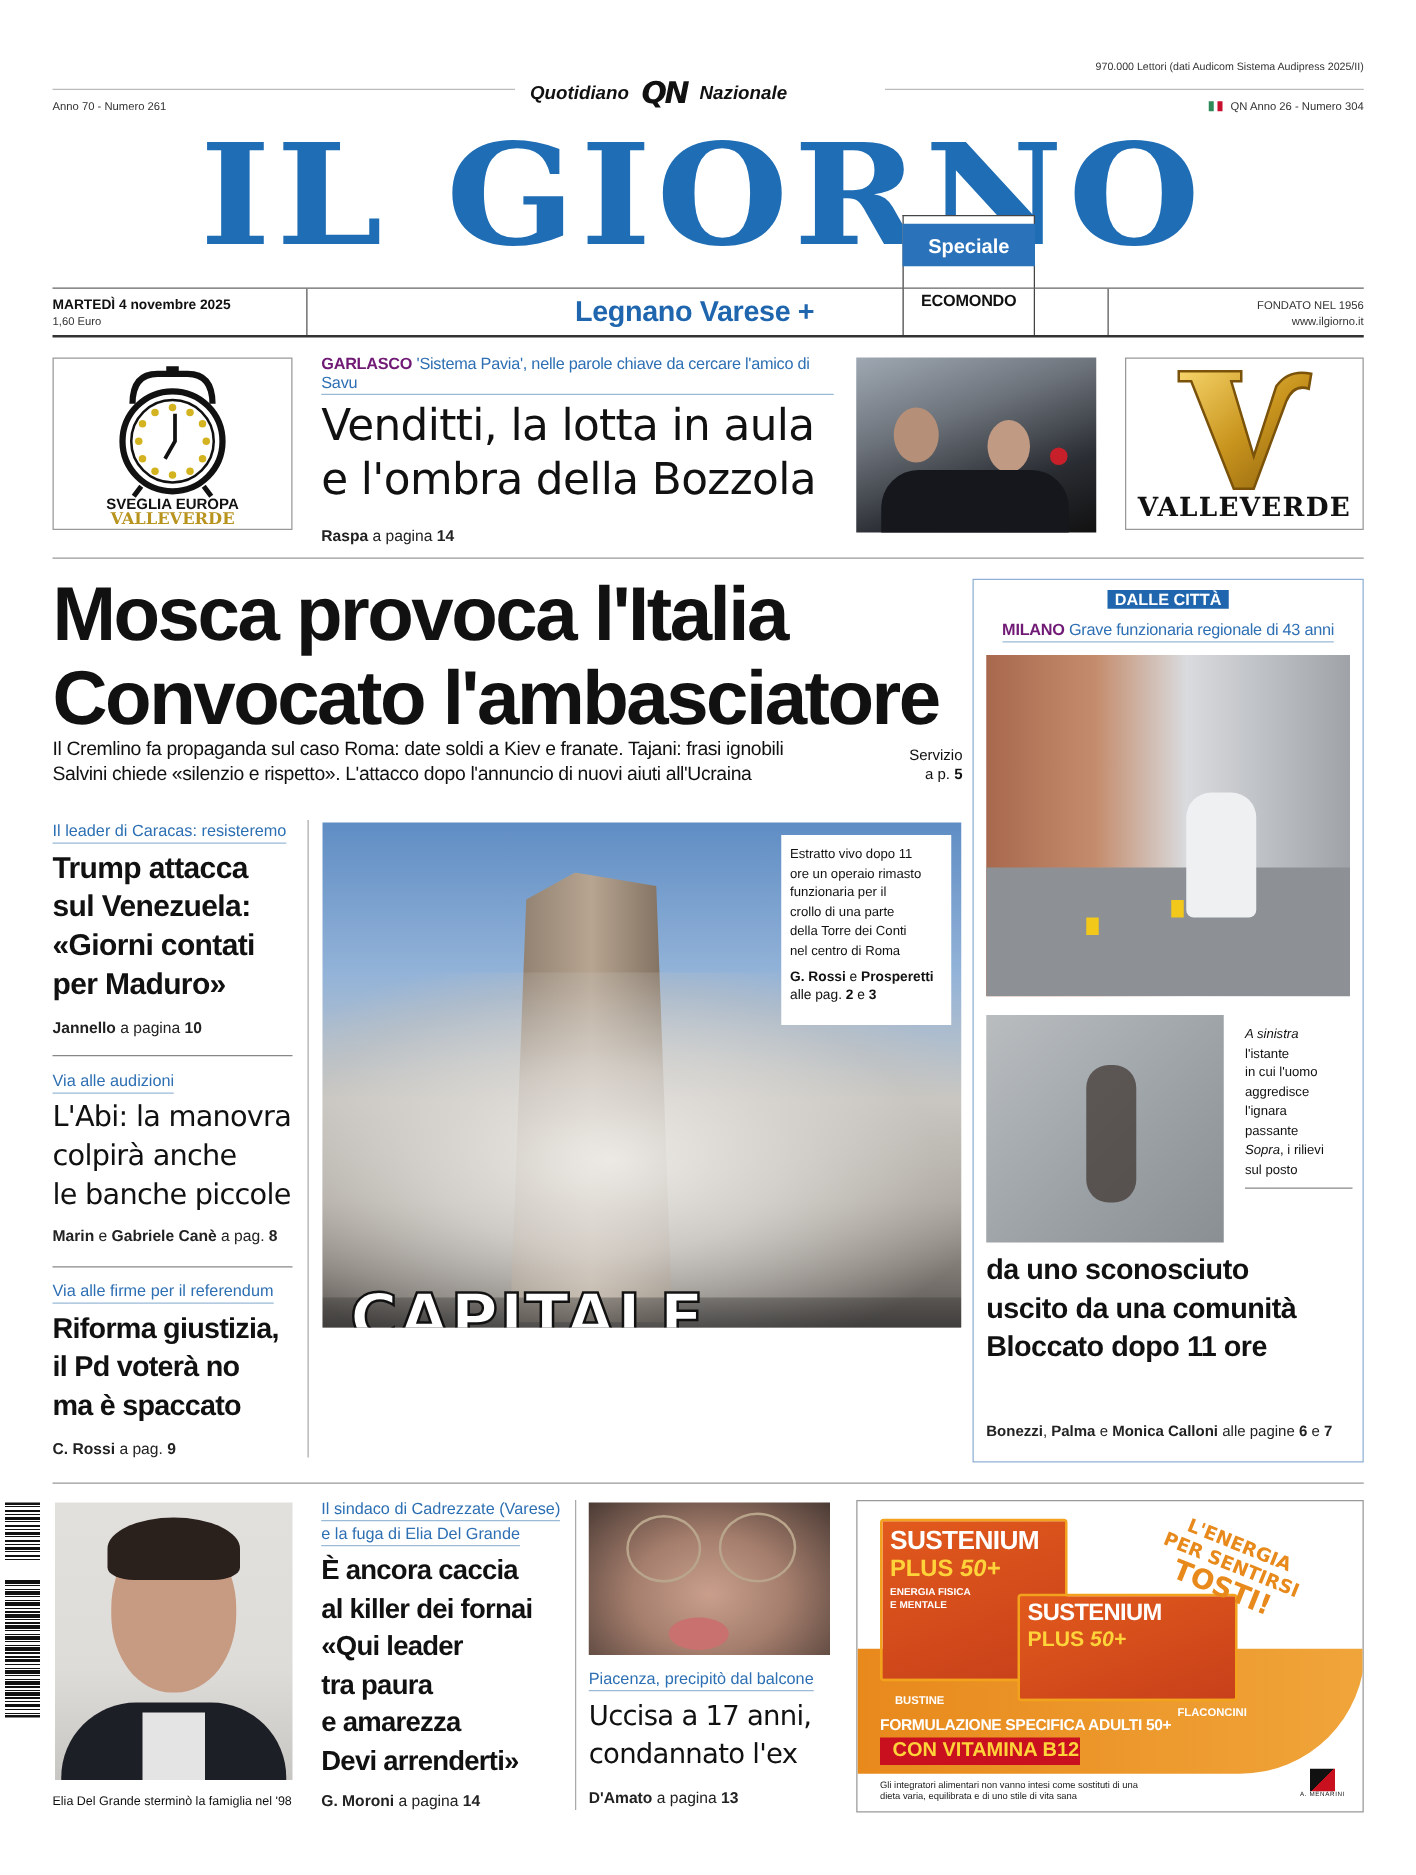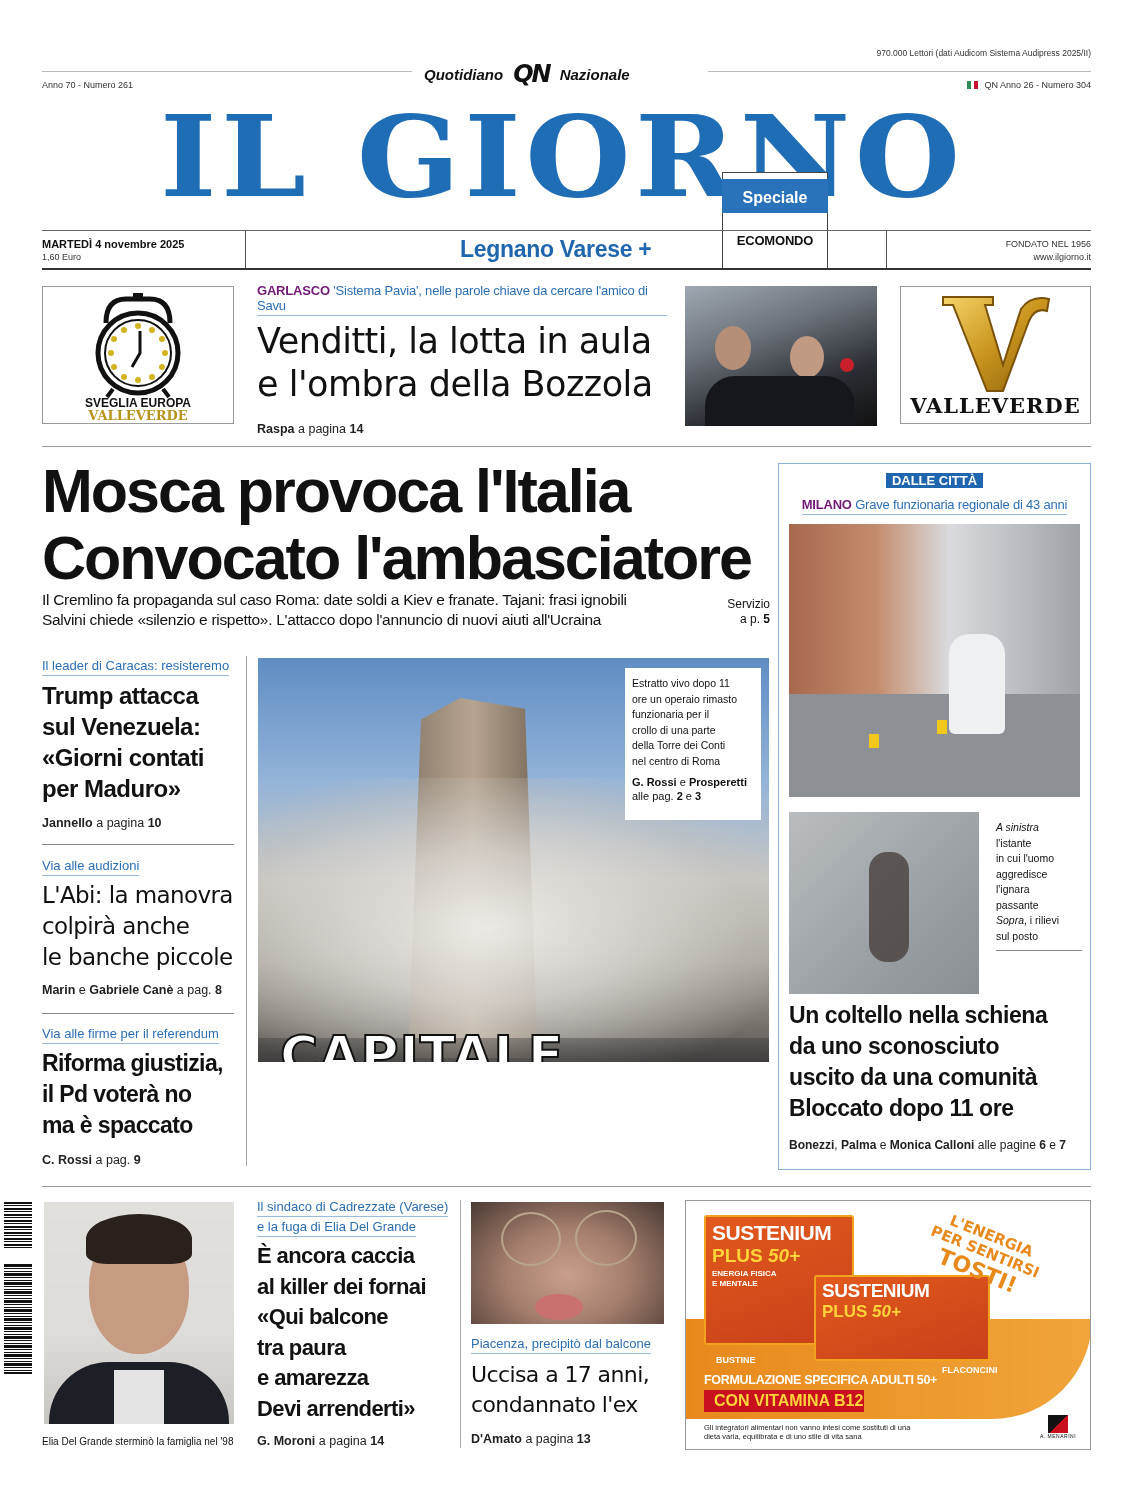--- a/index.html
+++ b/index.html
@@ -200,21 +200,20 @@
   <div class="photo" style="position:absolute;left:10px;top:348px;width:190px;height:182px;background:linear-gradient(135deg,#b9bdc0,#9aa0a4 60%,#8a8f93)">
     <div style="position:absolute;left:80px;top:40px;width:40px;height:110px;background:rgba(60,50,45,.7);border-radius:18px"></div>
   </div>
   <div style="position:absolute;left:217px;top:356px;width:86px;font-size:10.5px;line-height:15.5px;border-bottom:1px solid #888;padding-bottom:6px">
     <i>A sinistra</i>
     <div>l'istante</div><div>in cui l'uomo</div><div>aggredisce</div><div>l'ignara</div><div>passante</div>
     <div><i>Sopra</i><span>, i rilievi</span></div>
     <div>sul posto</div>
   </div>
   <div class="hl-bold" style="position:absolute;left:10px;top:536px;font-size:23px;line-height:31px;letter-spacing:-0.4px;white-space:nowrap">
-    <div>Un coltello nella schiena</div>
       <div>da uno sconosciuto</div>
       <div>uscito da una comunità</div>
       <div>Bloccato dopo 11 ore</div>
   </div>
   <div class="byline" style="position:absolute;left:10px;top:674px;font-size:12px"><b>Bonezzi</b>, <b>Palma</b> <span>e</span> <b>Monica Calloni</b> <span>alle pagine</span> <b>6</b> <span>e</span> <b>7</b></div>
 </div>
 
 <div class="abs" style="left:42px;top:1186px;width:1049px;height:1px;background:#999"></div>
 
 <div class="abs" style="left:4px;top:1202px;width:28px;height:175px">
@@ -228,21 +227,21 @@
   <div style="position:absolute;left:70px;top:168px;width:50px;height:60px;background:#e4e4e4"></div>
 </div>
 <div class="abs" style="left:42px;top:1436px;font-size:10px">Elia Del Grande sterminò la famiglia nel '98</div>
 
 <div class="abs" style="left:257px;top:1199px;width:200px">
   <div class="kicker" style="font-size:13px;display:block;width:max-content">Il sindaco di Cadrezzate (Varese)</div>
   <div class="kicker" style="font-size:13px;display:block;width:max-content;margin-top:2px">e la fuga di Elia Del Grande</div>
   <div class="hl-bold" style="font-size:22px;line-height:30.5px;margin-top:4px;letter-spacing:-0.6px;white-space:nowrap">
     <div>È ancora caccia</div>
       <div>al killer dei fornai</div>
-      <div>«Qui balcone</div>
+      <div>«Qui leader</div>
       <div>tra paura</div>
       <div>e amarezza</div>
       <div>Devi arrenderti»</div>
   </div>
   <div class="byline" style="margin-top:10px"><b>G. Moroni</b> <span>a pagina</span> <b>14</b></div>
 </div>
 
 <div class="abs" style="left:460px;top:1200px;width:1px;height:248px;background:#aaa"></div>
 
 <div class="abs photo" style="left:471px;top:1202px;width:193px;height:122px;background:radial-gradient(ellipse at 50% 60%,#c99f8c 0%,#a57e6d 45%,#4a3a34 100%)">

